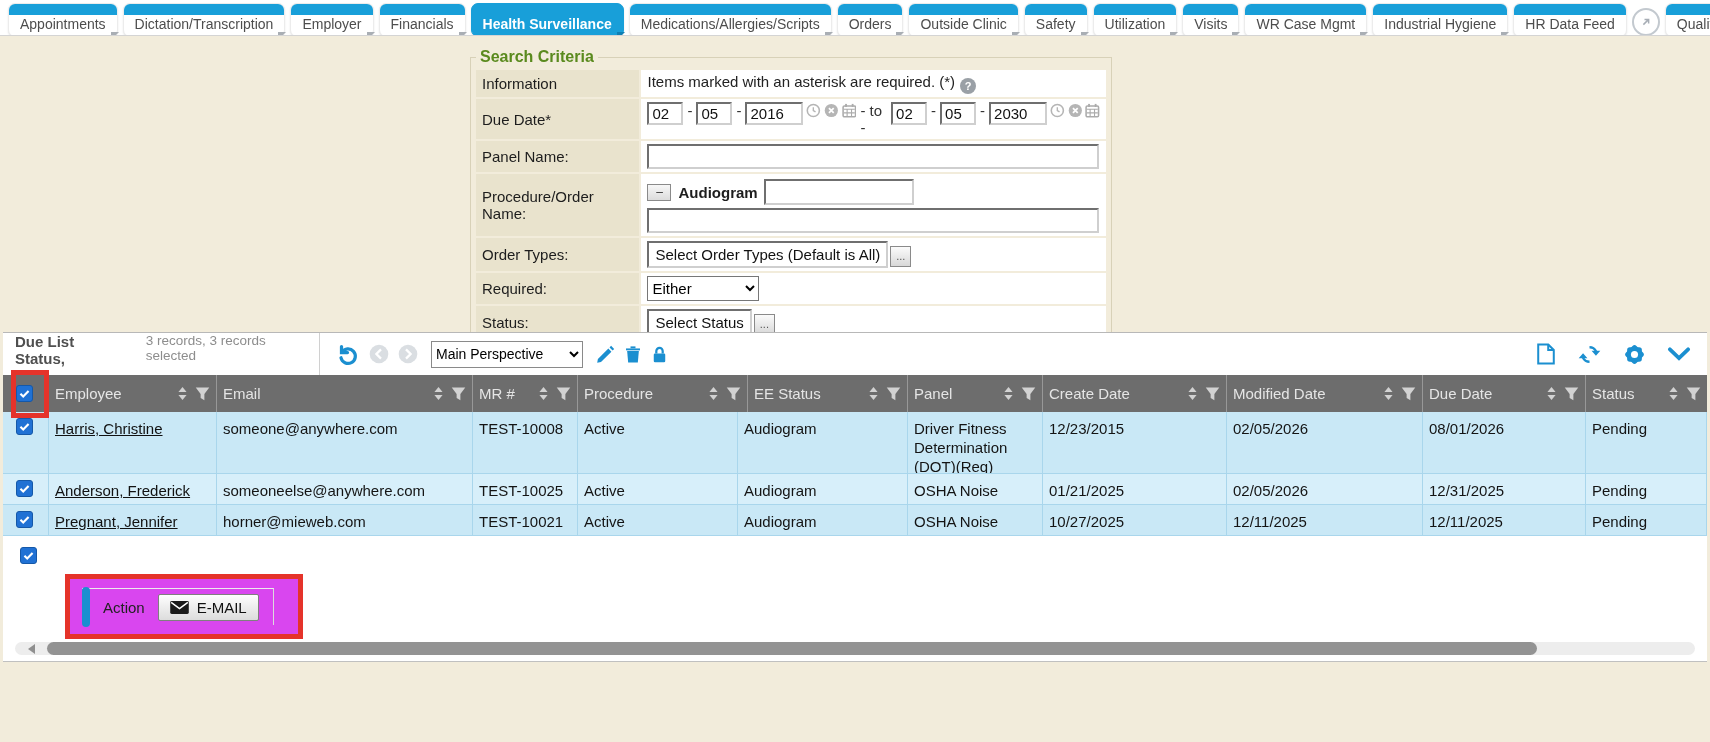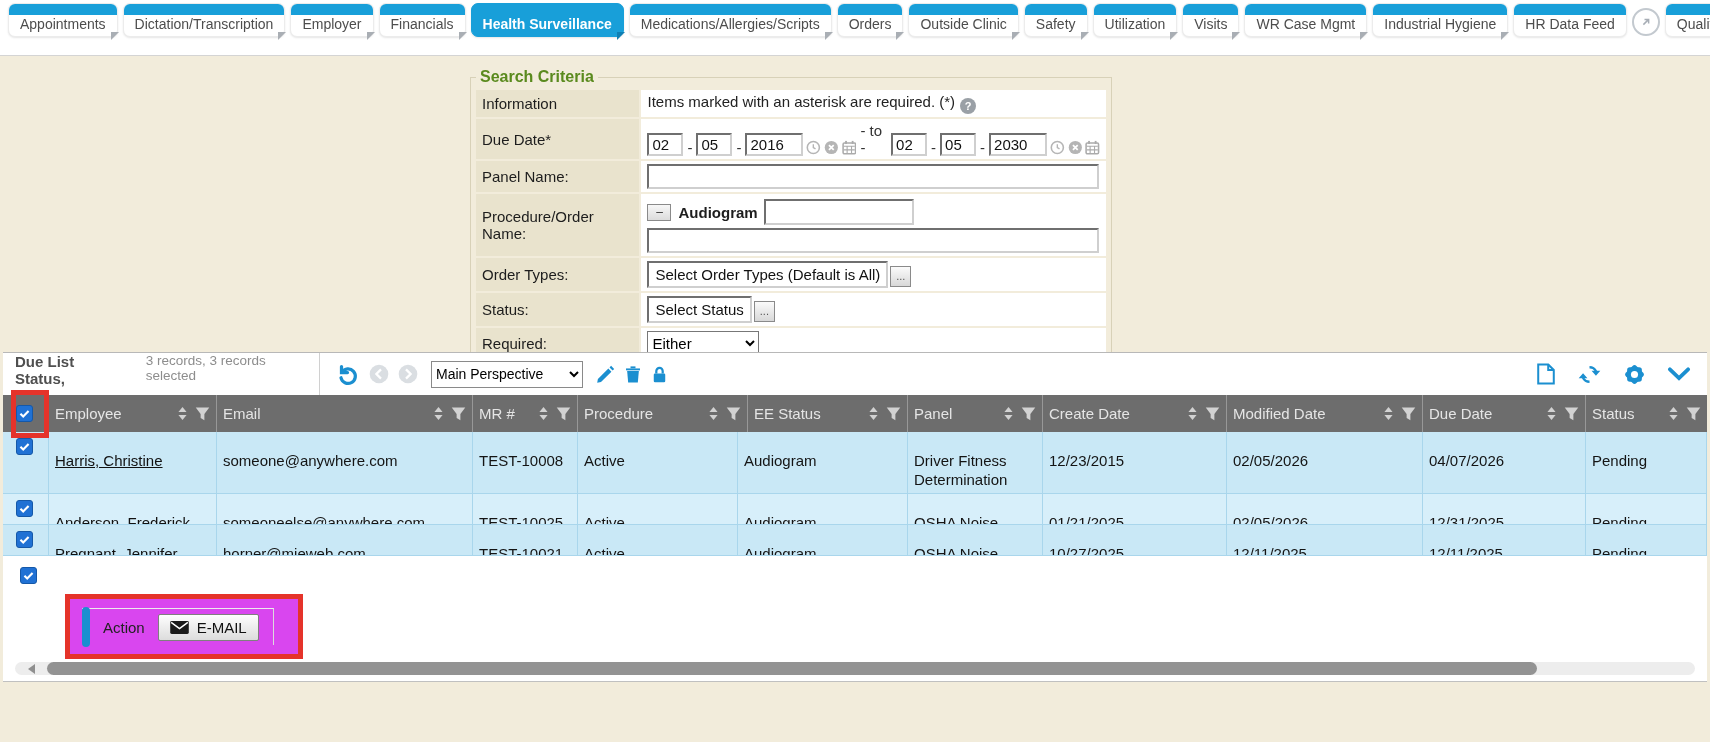--- a/index.html
+++ b/index.html
@@ -1,39 +1,39 @@
 <!DOCTYPE html>
 <html><head>
 <meta charset="utf-8">
 <style>
 *{box-sizing:border-box;margin:0;padding:0}
 html,body{width:1710px;height:742px;overflow:hidden}
 body{font-family:"Liberation Sans",sans-serif;background:#f2ecdb;font-size:15px}
 svg{display:block}
 
-.tabbar{height:56px;background:#fff;border-bottom:1px solid #d4d4d4;display:flex;align-items:flex-start;gap:5px;padding:3px 0 0 8px;white-space:nowrap;overflow:hidden}
+.tabbar{height:36px;background:#fff;border-bottom:1px solid #d4d4d4;display:flex;align-items:flex-start;gap:5px;padding:3px 0 0 8px;white-space:nowrap;overflow:hidden}
 .tab{position:relative;border-radius:7px;background:#fff;border:1px solid #ececec;box-shadow:0 1px 2px rgba(0,0,0,.10);flex:0 0 auto;cursor:pointer}
 .tab-cap{height:11px;border-radius:6px 6px 0 0;background:#189fd9}
 .tab-label{display:block;padding:1px 11px 4px;font-size:14px;color:#4d4d4d}
 .tab.active{background:#189fd9;border-color:#189fd9}
 .tab.active .tab-label{color:#fff;font-weight:bold}
 .fold{position:absolute;right:-2px;bottom:-4px;width:0;height:0;border-top:8px solid #a9aeb4;border-right:8px solid transparent}
 .tab.active .fold{border-top-color:#0f7fb3}
 .tab-circle{width:28px;height:28px;border-radius:50%;border:2px solid #c3c9cf;margin-top:5px;display:flex;align-items:center;justify-content:center;flex:0 0 auto;background:#fff;cursor:pointer}
 
 .content{height:296px;padding-top:12px}
 .sc-wrap{margin-left:470px;width:642px}
 fieldset.sc{border:1px solid #d8d1b8;padding:2px 3px 5px 3px}
 legend.sc-legend{font-size:16px;font-weight:bold;color:#5a8a1e;padding:0 4px;margin-left:2px}
 table.sc-table{border-collapse:separate;border-spacing:2px;width:100%}
 td.sc-label{background:#e9e3cd;width:168px;font-size:15px;color:#1d1d1d;padding:5px 6px;vertical-align:middle}
 td.sc-value{background:#fff;padding:3px 6px;vertical-align:middle;font-size:15px;color:#222}
 .inp{border:2px solid;border-color:#6f6f6f #cfcfcf #cfcfcf #6f6f6f;height:23px;font-size:15px;padding:1px 3px;font-family:inherit;background:#fff;color:#111}
 .inp-sm{width:36px}.inp-yr{width:58px}.inp-wide{width:452px;height:25px}.inp-med{width:150px;height:26px}
-.daterow{display:flex;align-items:flex-end;gap:3px}
+.daterow{display:flex;align-items:flex-start;gap:3px}
 .dsep{color:#333;padding:0 1px}
 .icon17{width:17px;height:17px}
 .help{display:inline-flex;width:16px;height:16px;border-radius:50%;background:#9aa0a6;color:#fff;font-size:11px;font-weight:bold;align-items:center;justify-content:center;margin-left:5px;vertical-align:-3px}
 .btn-dash{width:24px;height:17px;border:1px solid #8a8a8a;background:linear-gradient(#f7f7f7,#dcdcdc);font-size:12px;line-height:1;color:#333;font-family:inherit;margin-right:7px}
 .proc-line1{display:flex;align-items:center;margin:2px 0 3px}
 .proc-sel{font-weight:bold;color:#1d1d1d;margin-right:6px}
 .box-inset{display:inline-block;border:2px solid;border-color:#6f6f6f #cfcfcf #cfcfcf #6f6f6f;background:#fff;padding:3px 6px;font-size:15px;color:#111}
 .btn-dots{width:21px;height:21px;border:1px solid #8a8a8a;background:linear-gradient(#fbfbfb,#d8d8d8);font-size:11px;line-height:1;color:#555;font-family:inherit;margin-left:2px;vertical-align:middle}
 select.sel{height:25px;font-size:15px;border:1px solid #777;font-family:inherit;background:#fff}
 .req-sel{width:112px}
@@ -48,21 +48,21 @@
 .tb-left{display:flex;align-items:center;gap:9px;margin-left:15px}
 .tb-right{margin-left:auto;display:flex;align-items:center;gap:21px}
 .tb-icon{display:inline-flex;cursor:pointer}
 select.persp{height:27px;width:152px;font-size:14px;border:1px solid #8a8a8a;font-family:inherit;background:#fff;margin:0 4px}
 .ghead{display:flex;background:#6d6d6d;height:37px;color:#e5e5e5}
 .gc{flex:0 0 auto;display:flex;align-items:center;padding:0 6px;border-right:1px solid #989898;overflow:hidden}
 .gc .lbl{font-size:15px;white-space:nowrap}
 .hicons{margin-left:auto;display:flex;align-items:center;gap:7px;padding-left:6px}
 .w0{flex-basis:46px;padding-left:13px}.w1{flex-basis:168px}.w2{flex-basis:256px}.w3{flex-basis:105px}.w4{flex-basis:160px}.w5{flex-basis:170px}.w6{flex-basis:135px}.w7{flex-basis:184px}.w8{flex-basis:196px}.w9{flex-basis:163px}.w10{flex:1 1 auto;border-right:none}
 .grow{display:flex;border-bottom:1px solid #a9d6ec}
-.grow .gc{align-items:flex-start;padding-top:20px;padding-bottom:4px;font-size:15px;color:#141414;border-right:1px solid #a9d6ec;line-height:1.25}
+.grow .gc{align-items:flex-start;padding-top:8px;padding-bottom:4px;font-size:15px;color:#141414;border-right:1px solid #a9d6ec;line-height:1.25}
 .grow .w0{padding-top:6px}
 .row-odd{background:#c9e8f6}.row-even{background:#d7effa}
 .tall{height:62px}.short{height:31px}
 .emp-link{color:#111;text-decoration:underline;cursor:pointer}
 .cb{width:17px;height:17px;border-radius:3px;background:#2071d4;border:1px solid #1558a8;display:inline-flex;align-items:center;justify-content:center;cursor:pointer;flex:0 0 auto}
 .annot-cb{position:absolute;left:8px;top:37px;width:38px;height:48px;border:5px solid #e5332a;z-index:5}
 .foot-cb{margin:11px 0 0 17px}
 .action-annot{margin:9px 0 0 62px;width:238px;border:5px solid #e5332a;background:#d946ef;padding:9px 10px 9px 12px}
 .action-bar{display:flex;align-items:center;gap:13px;border-right:1px solid #dcdcdc;border-top:1px solid #ececec;padding:2px 14px 2px 0;width:fit-content}
 .accent{width:8px;height:40px;border-radius:4px;background:#1b8fd0;margin-top:-4px;margin-bottom:-4px}
@@ -225,26 +225,26 @@
               <input class="inp inp-med" value="" style="">
             </div>
             <input class="inp inp-wide" value="" style="">
           </td>
         </tr>
         <tr>
           <td class="sc-label">Order Types:</td>
           <td class="sc-value"><span class="box-inset">Select Order Types (Default is All)</span><button class="btn-dots">...</button></td>
         </tr>
         <tr>
+          <td class="sc-label">Required:</td>
+          <td class="sc-value"><select class="sel req-sel"><option>Either</option></select></td>
+        </tr>
+        <tr>
           <td class="sc-label">Status:</td>
           <td class="sc-value"><span class="box-inset">Select Status</span><button class="btn-dots">...</button></td>
-        </tr>
-        <tr>
-          <td class="sc-label">Required:</td>
-          <td class="sc-value"><select class="sel req-sel"><option>Either</option></select></td>
         </tr>
         <tr>
           <td class="sc-label">Employee Status:</td>
           <td class="sc-value"><input class="inp inp-wide" value="" style=""></td>
         </tr>
       </tbody>
         </table>
     </fieldset>
     <div class="search-btn-row">
       <button class="btn">Search</button>
@@ -484,21 +484,21 @@
     <div class="gc w6">
         <span>Driver Fitness Determination (DOT)(Req)</span>
       </div>
     <div class="gc w7">
         <span>12/23/2015</span>
       </div>
     <div class="gc w8">
         <span>02/05/2026</span>
       </div>
     <div class="gc w9">
-        <span>04/07/2026</span>
+        <span>08/01/2026</span>
       </div>
     <div class="gc w10">
         <span>Pending</span>
       </div>
   </div>
 
   <div class="grow row-even short">
     <div class="gc w0">
         <span class="cb">
           <svg width="13" height="13" viewBox="0 0 16 16">

